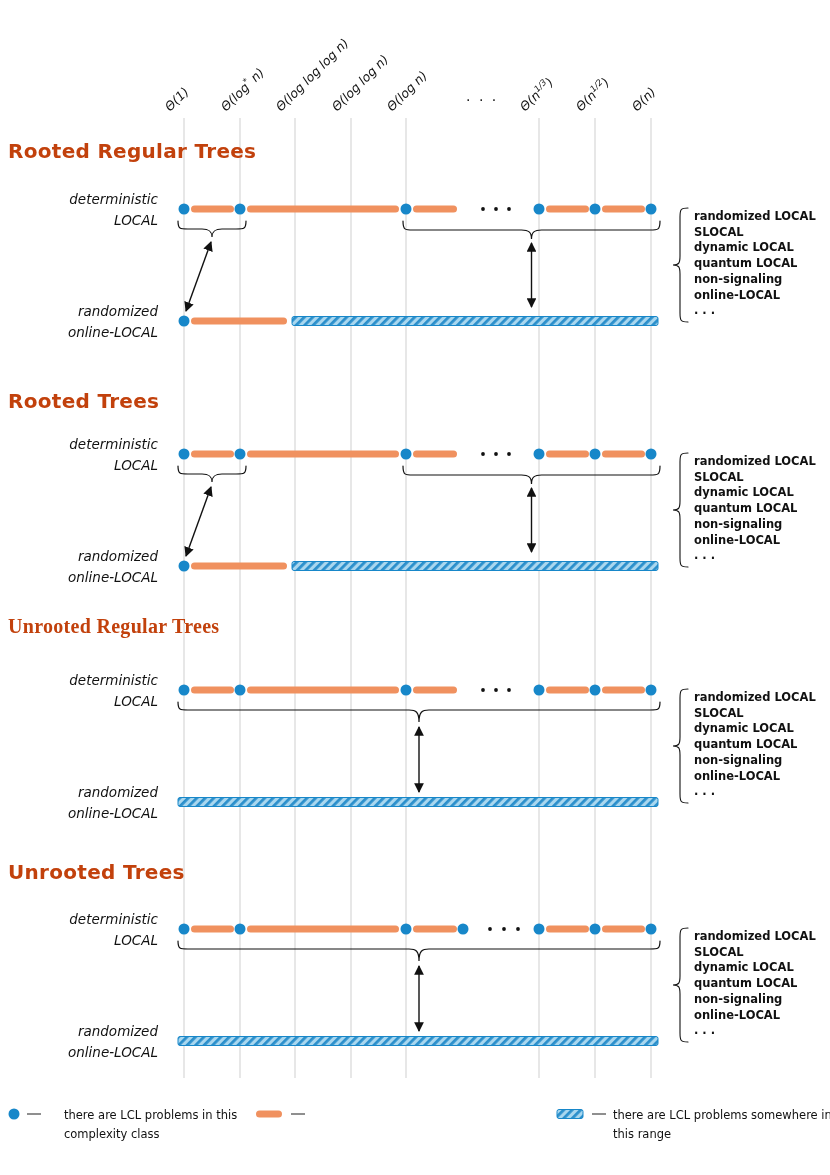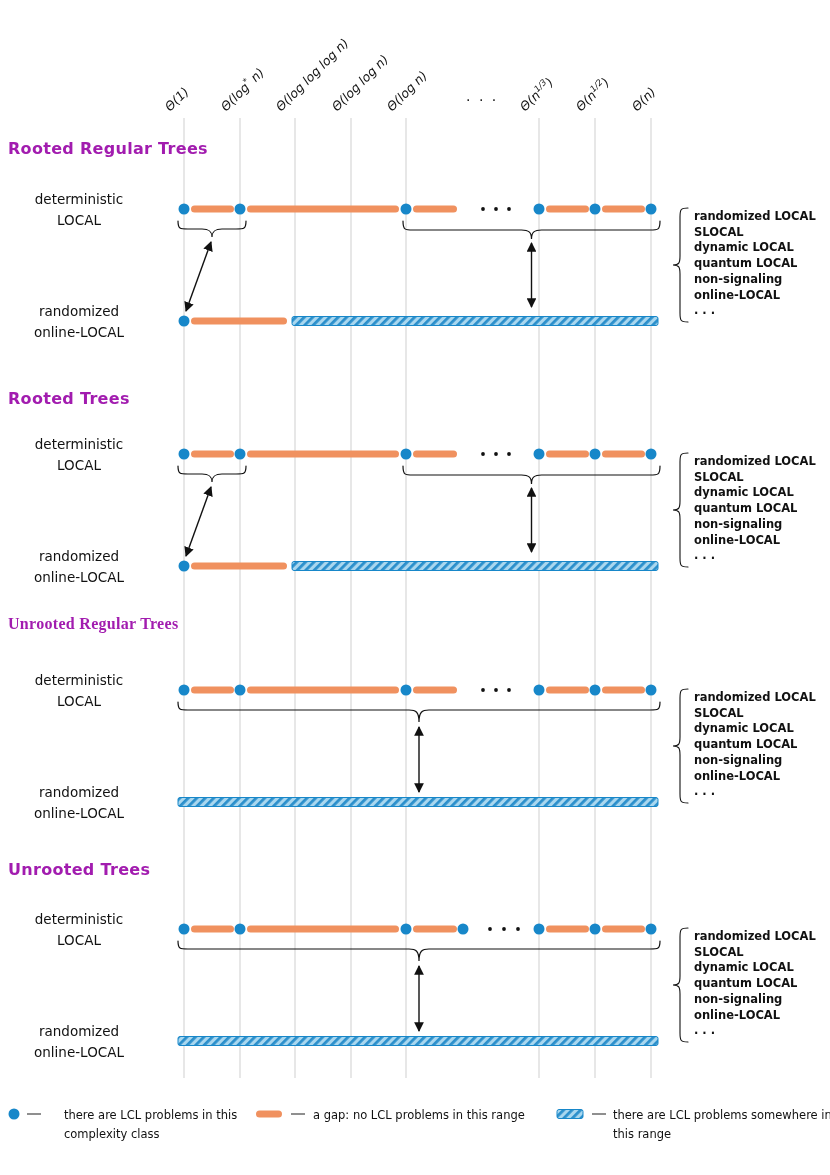--- a/index.html
+++ b/index.html
@@ -4,22 +4,22 @@
 <style>
   html,body{margin:0;padding:0;background:#fff;}
   #canvas{position:relative;width:830px;height:1175px;background:#fff;overflow:hidden;
           font-family:"DejaVu Sans","Liberation Sans",sans-serif;color:#111;}
   #fig{position:absolute;left:0;top:0;}
   #overlay{position:absolute;left:0;top:0;width:830px;height:1175px;}
   .colhead{position:absolute;white-space:nowrap;font-size:12.5px;font-style:italic;height:15px;line-height:15px;
            transform-origin:0 100%;transform:rotate(-45deg);color:#111;}
   .colhead .sup{font-size:8.5px;vertical-align:super;}
   .hellip{position:absolute;font-size:14px;letter-spacing:2px;color:#111;white-space:nowrap;}
-  .sectitle{position:absolute;font-size:16px;font-weight:700;color:#a21caf;white-space:nowrap;letter-spacing:0.3px;}
-  .rowlabel{position:absolute;left:0;width:158px;text-align:center;font-size:13.5px;line-height:21px;color:#111;}
+  .sectitle{position:absolute;font-size:20px;font-weight:700;color:#c2410c;white-space:nowrap;letter-spacing:0.3px;}
+  .rowlabel{position:absolute;left:0;width:158px;text-align:right;font-size:13.5px;line-height:21px;color:#111;font-style:italic;}
   .rlist{position:absolute;left:694px;font-size:11.5px;line-height:15.7px;color:#111;white-space:nowrap;font-weight:bold;}
   .legtext{position:absolute;font-size:11.5px;line-height:19px;color:#111;white-space:nowrap;}
 </style>
 </head>
 <body>
 
 <div id="canvas">
   <svg id="fig" width="830" height="1175" viewBox="0 0 830 1175">
       <defs>
         <pattern id="hatchp" patternUnits="userSpaceOnUse" width="6" height="6" patternTransform="rotate(45)">
@@ -205,22 +205,18 @@
       <div class="colhead" style="left: 337px; top: 97px;"><span>Θ(log log n)</span><span class="sup"></span><span></span></div>
       <div class="colhead" style="left: 392px; top: 97px;"><span>Θ(log n)</span><span class="sup"></span><span></span></div>
       <div class="colhead" style="left: 525px; top: 97px;"><span>Θ(n</span><span class="sup">1/3</span><span>)</span></div>
       <div class="colhead" style="left: 581px; top: 97px;"><span>Θ(n</span><span class="sup">1/2</span><span>)</span></div>
       <div class="colhead" style="left: 637px; top: 97px;"><span>Θ(n)</span><span class="sup"></span><span></span></div>
       <div class="hellip" style="left: 466px; top: 92px;">· · ·</div>
       <div class="legtext" style="left: 64px; top: 1106px;">
         <div>there are LCL problems in this</div>
         <div>complexity class</div>
       </div>
-      <div class="legtext" style="left: 313px; top: 1106px;">
-        <div>a gap: no LCL problems in this range</div>
-        <div></div>
-      </div>
       <div class="legtext" style="left: 613px; top: 1106px;">
         <div>there are LCL problems somewhere in</div>
         <div>this range</div>
       </div>
     </div>
 </div>
 
 </body></html>

